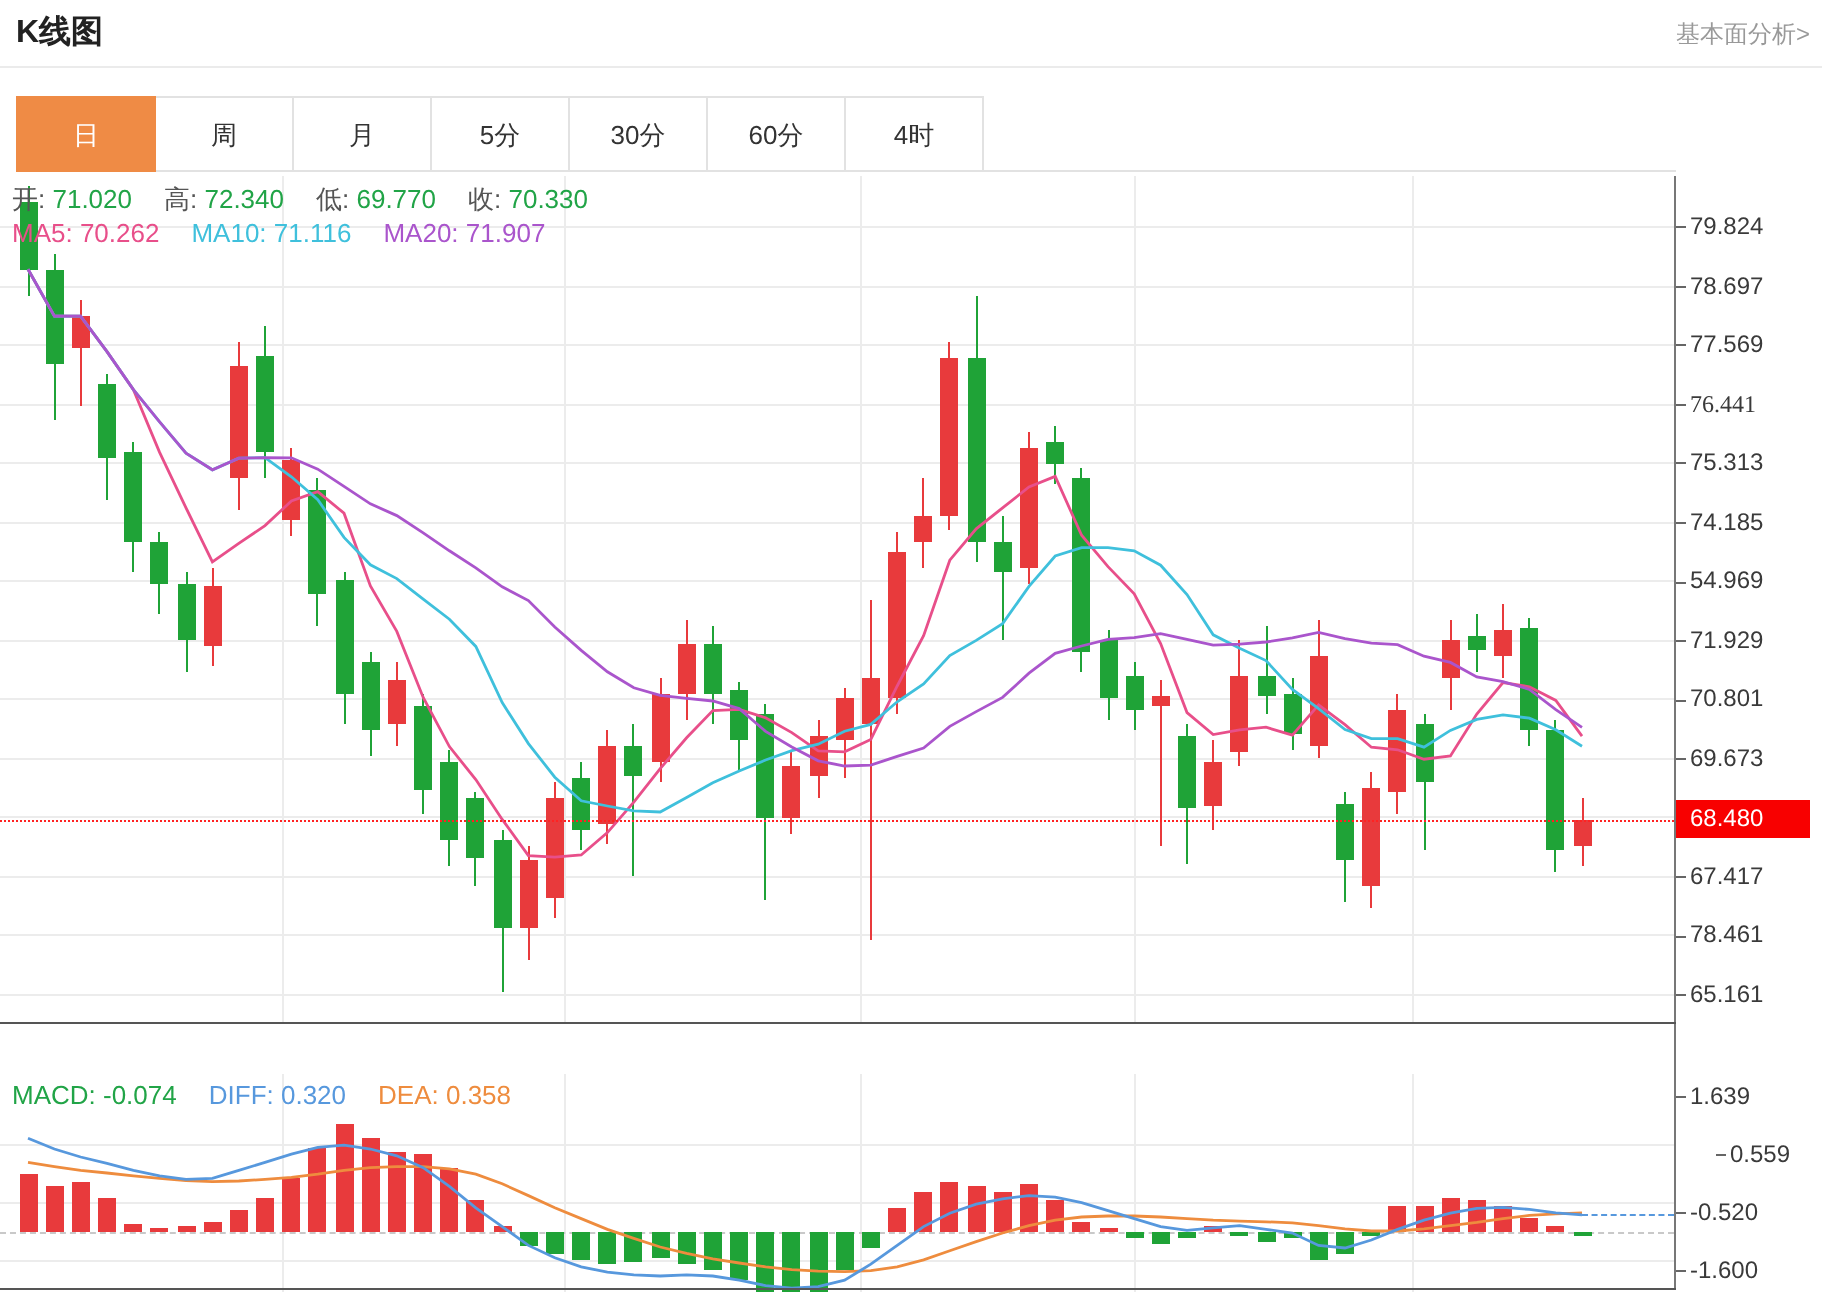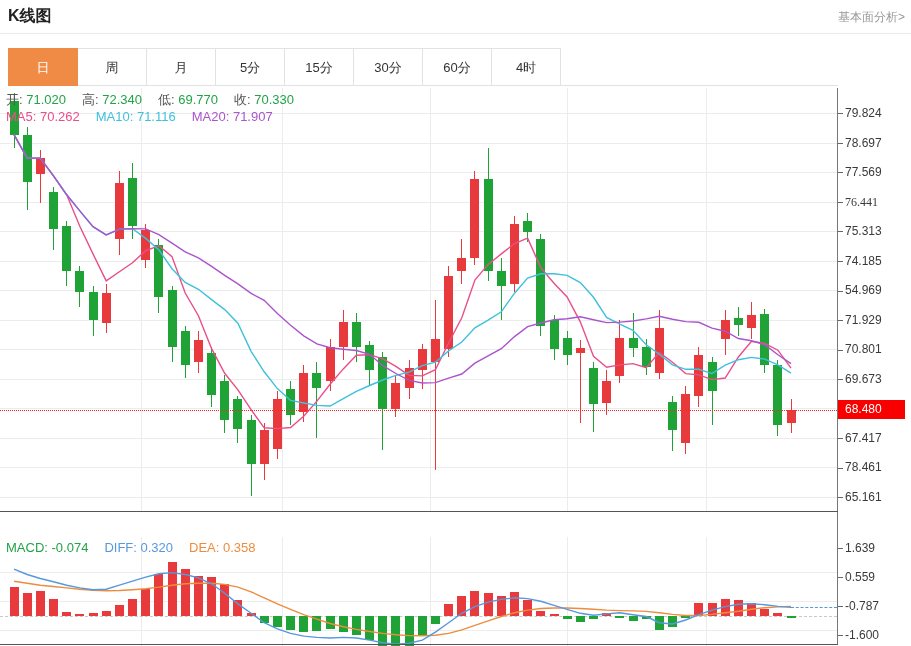--- a/index.html
+++ b/index.html
@@ -66,21 +66,20 @@
   <div class="page-title">K线图</div>
   <a class="fund-link">基本面分析&gt;</a>
   <div class="top-divider"></div>
 </div>
 
 <div class="tabs">
     <div class="tab active" style="">日</div>
     <div class="tab" style="">周</div>
     <div class="tab" style="">月</div>
     <div class="tab" style="">5分</div>
-    <div class="tab" style="">15分</div>
     <div class="tab" style="">30分</div>
     <div class="tab" style="">60分</div>
     <div class="tab" style="">4时</div>
   </div>
 
 <div class="plot" id="main-plot">
   <div class="info-row" id="ohlc-row"><span class="info-item"><span class="lbl">开:</span><span class="val" style="color: rgb(33, 164, 71);"> 71.020</span></span><span class="info-item"><span class="lbl">高:</span><span class="val" style="color: rgb(33, 164, 71);"> 72.340</span></span><span class="info-item"><span class="lbl">低:</span><span class="val" style="color: rgb(33, 164, 71);"> 69.770</span></span><span class="info-item"><span class="lbl">收:</span><span class="val" style="color: rgb(33, 164, 71);"> 70.330</span></span></div>
   <div class="info-row" id="ma-row"><span class="info-item"><span class="lbl" style="color: rgb(232, 79, 138);">MA5:</span><span class="val" style="color: rgb(232, 79, 138);"> 70.262</span></span><span class="info-item"><span class="lbl" style="color: rgb(63, 192, 220);">MA10:</span><span class="val" style="color: rgb(63, 192, 220);"> 71.116</span></span><span class="info-item"><span class="lbl" style="color: rgb(170, 85, 204);">MA20:</span><span class="val" style="color: rgb(170, 85, 204);"> 71.907</span></span></div>
 <div class="gridline-h" style="top: 25px;"></div>
     <div class="gridline-h" style="top: 54.53px;"></div>
@@ -323,15 +322,15 @@
 <div class="tick" style="top: 253.6px;"><span class="dash"></span><span>74.185</span></div>
 <div class="tick" style="top: 283.2px;"><span class="dash"></span><span>54.969</span></div>
 <div class="tick" style="top: 312.7px;"><span class="dash"></span><span>71.929</span></div>
 <div class="tick" style="top: 342.2px;"><span class="dash"></span><span>70.801</span></div>
 <div class="tick" style="top: 371.8px;"><span class="dash"></span><span>69.673</span></div>
 <div class="tick" style="top: 401.3px;"><span class="dash"></span><span>68.545</span></div>
 <div class="tick" style="top: 430.8px;"><span class="dash"></span><span>67.417</span></div>
 <div class="tick" style="top: 460.4px;"><span class="dash"></span><span>78.461</span></div>
 <div class="tick" style="top: 489.9px;"><span class="dash"></span><span>65.161</span></div>
 <div class="tick" style="top: 541.1px;"><span class="dash"></span><span>1.639</span></div>
-<div class="tick" style="top: 570px;"><span class="dash"></span><span>0.559</span></div>
-<div class="tick" style="top: 598.9px;"><span class="dash"></span><span>-0.787</span></div>
+<div class="tick" style="top: 570px; margin-left: 20px;"><span class="dash"></span><span>0.559</span></div>
+<div class="tick" style="top: 598.9px;"><span class="dash"></span><span>-0.520</span></div>
 <div class="tick" style="top: 627.9px;"><span class="dash"></span><span>-1.600</span></div>
 
 </body></html>

